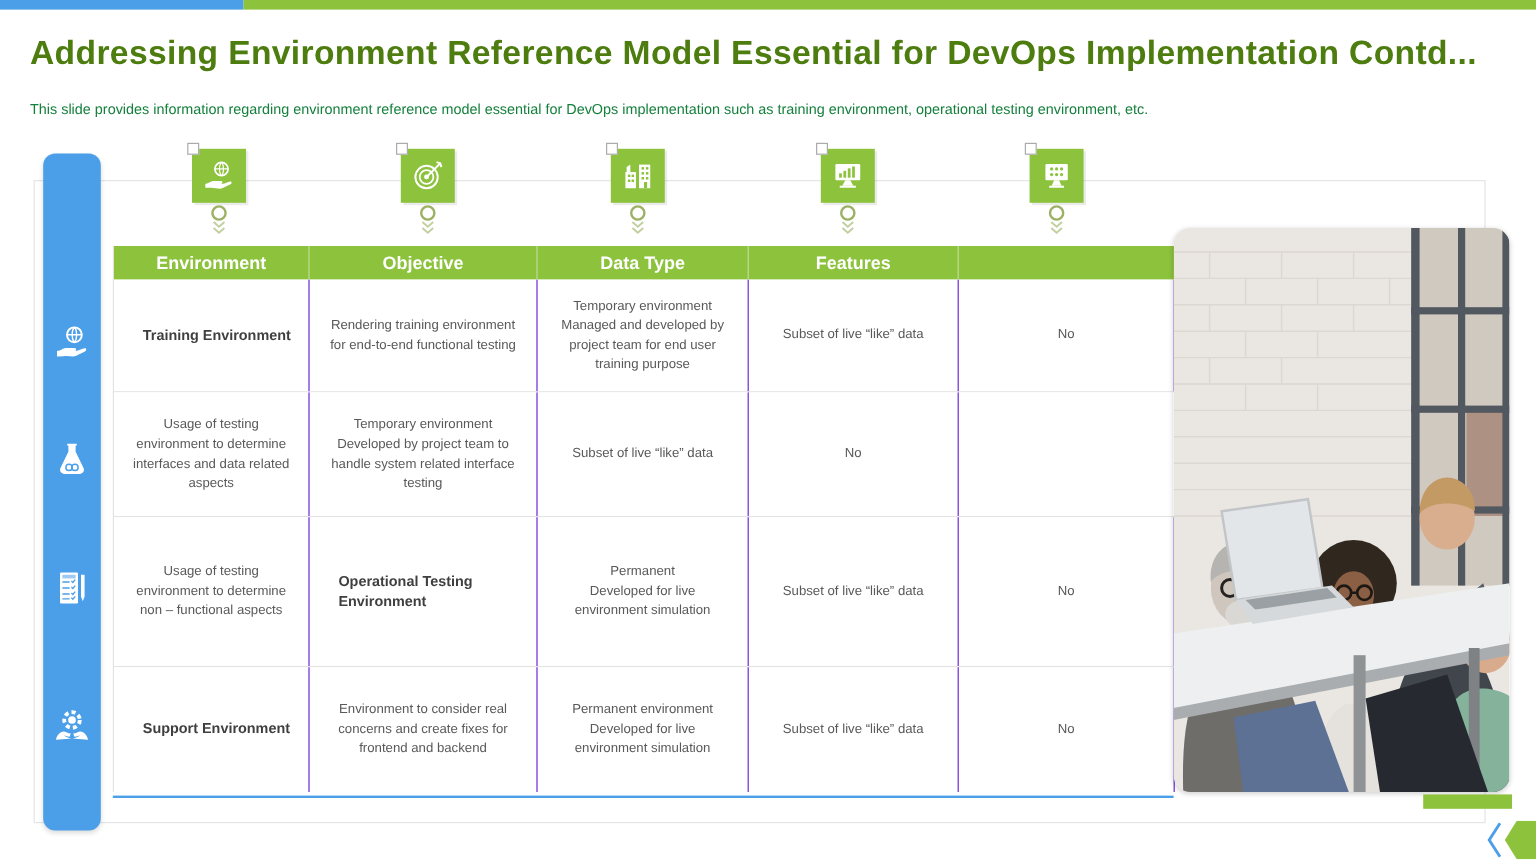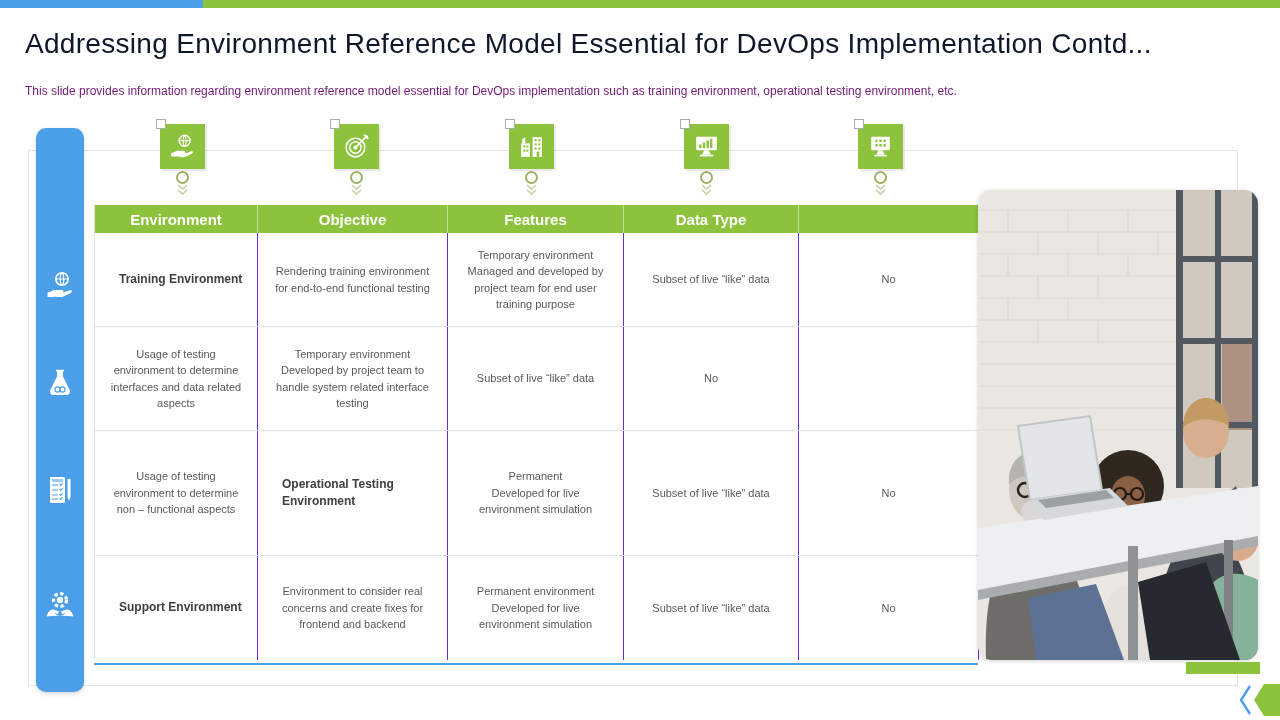--- a/index.html
+++ b/index.html
@@ -6,23 +6,23 @@
   body{width:1280px;height:720px;position:relative;background:#ffffff;overflow:hidden;
        font-family:"Liberation Sans",sans-serif;}
   .abs{position:absolute;}
 
   
   .topbar{top:0;left:0;width:1280px;height:8px;}
   .topbar-blue{top:0;left:0;width:203px;height:8px;background:#4a9fe8;}
   .topbar-green{top:0;left:203px;width:1077px;height:8px;background:#8cc23c;}
 
   
-  .title{left:25px;top:28px;width:1230px;font-size:28px;color:#0f172a;
-         letter-spacing:.3px;font-weight:400;}
-  .subtitle{left:25px;top:84px;width:1100px;font-size:12px;color:#701a75;}
+  .title{left:25px;top:28px;width:1230px;font-size:28px;color:#4d7c0f;
+         letter-spacing:.3px;font-weight:700;}
+  .subtitle{left:25px;top:84px;width:1100px;font-size:12px;color:#15803d;}
 
   
   .frame{left:28px;top:150px;width:1208px;height:534px;border:1px solid #e5e5e5;}
 
   
   .sidebar{left:36px;top:128px;width:48px;height:564px;background:#4a9fe8;
            border-radius:10px;box-shadow:0 2px 4px rgba(0,0,0,.15);}
   .side-ic{position:absolute;left:8px;width:32px;height:32px;}
 
   
@@ -205,22 +205,22 @@
     <g fill="none" stroke="#c3cf9f" stroke-width="1.6">
       <path d="M2 1l4.5 4L11 1"></path>
       <path d="M2 6l4.5 4L11 6"></path>
     </g>
   </svg>
 
 <div class="abs tbl">
   <div class="trow thead">
     <div class="cell">Environment</div>
     <div class="cell">Objective</div>
+    <div class="cell">Data Type</div>
     <div class="cell">Features</div>
-    <div class="cell">Data Type</div>
   </div>
 
   <div class="trow body-row" style="height:93px">
     <div class="cell cell-env">Training Environment</div>
     <div class="cell">Rendering training environment for end-to-end functional testing</div>
     <div class="cell cell-feat">Temporary environment
 Managed and developed by project team for end user training purpose</div>
     <div class="cell">Subset of live “like” data</div>
     <div class="cell">No</div>
   </div>

